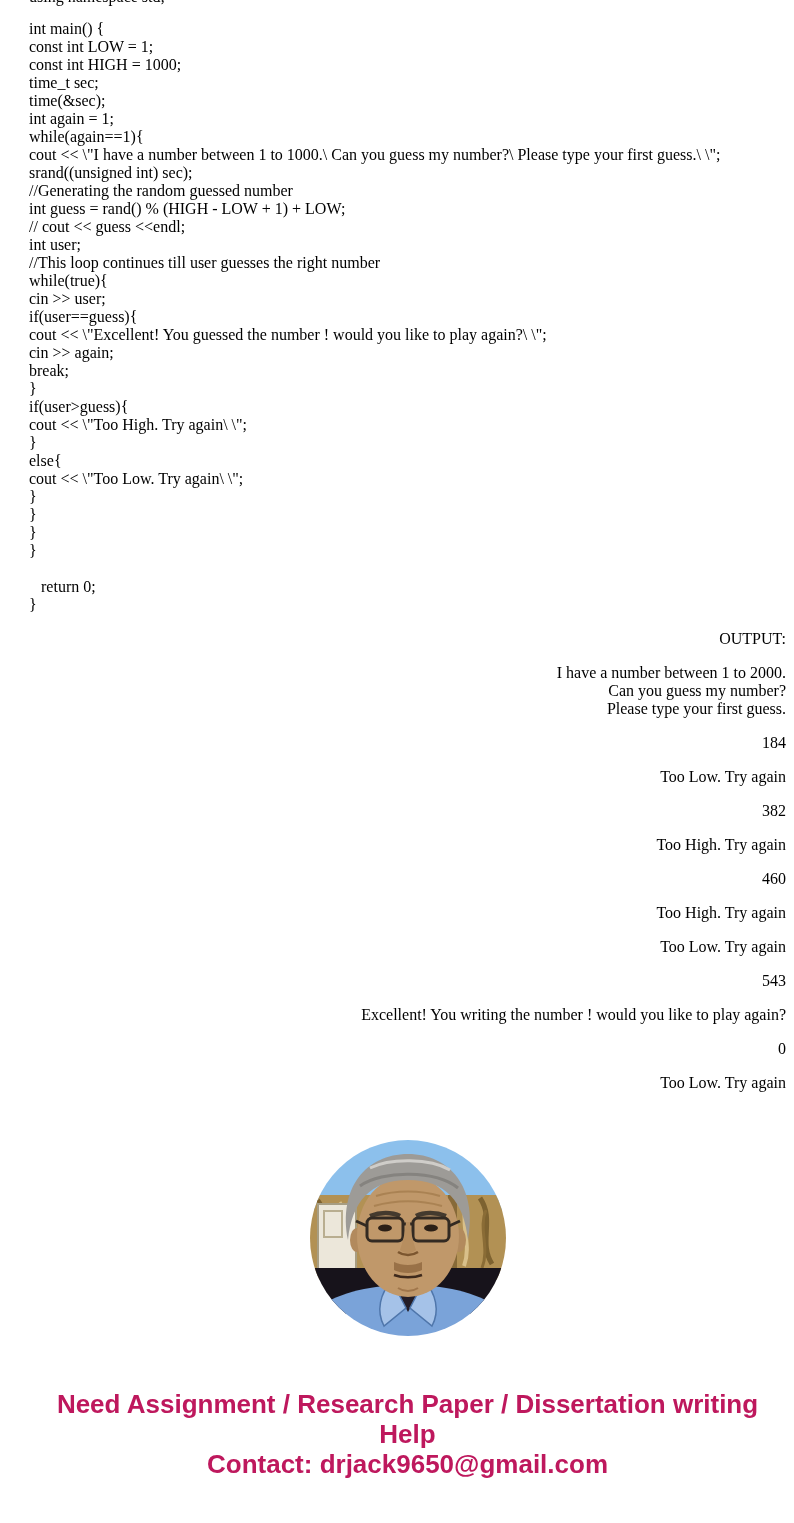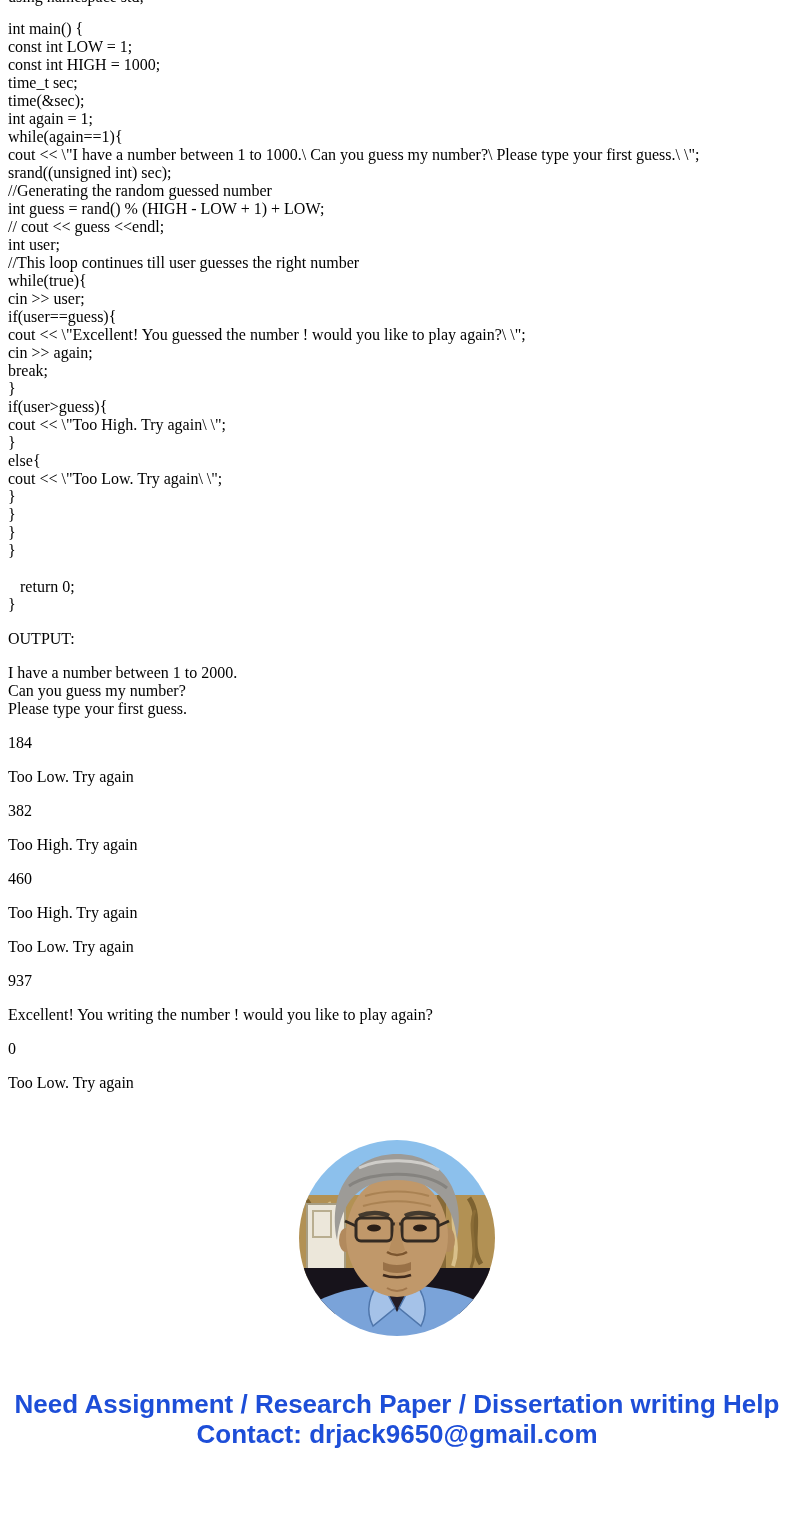--- a/index.html
+++ b/index.html
@@ -2,43 +2,43 @@
 <html><head>
 <meta charset="utf-8">
 <style>
   html, body { margin: 0; padding: 0; background: #ffffff; color: #000000; }
   body {
     width: 794px;
     font-family: "Liberation Serif", serif;
     font-size: 16px;
     line-height: 18px;
   }
-  .page { padding: 0 8px 26px 8px; }
+  .page { padding: 0 8px 26px 8px; margin-left: 21px; }
 
   
   .clip-top { height: 8px; overflow: hidden; }
   .clip-top .clipped { display: block; margin-top: -12px; white-space: pre; }
 
   .code {
     white-space: pre-wrap;
     margin: 12px 0 16px 0;
   }
-  p.out { margin: 16px 0; white-space: pre-wrap; }
+  p.out { margin: 16px 0; white-space: pre-wrap; text-align: right; }
 
   .avatar-wrap { margin-top: 48px; height: 196px; text-align: center; }
   .avatar-wrap svg { display: inline-block; vertical-align: top; }
 
   .footer {
     margin-top: 53px;
     text-align: center;
     font-family: "Liberation Sans", sans-serif;
     font-weight: bold;
     font-size: 26px;
     line-height: 30px;
-    color: #1d4ed8;
+    color: #be185d;
   }
 </style>
 </head>
 <body>
 
 <div class="page">
 
   <div class="clip-top">
     <span class="clipped">using namespace std;</span>
   </div>
@@ -81,21 +81,21 @@
   <p class="out">I have a number between 1 to 2000.
 Can you guess my number?
 Please type your first guess.</p>
   <p class="out">184</p>
   <p class="out">Too Low. Try again</p>
   <p class="out">382</p>
   <p class="out">Too High. Try again</p>
   <p class="out">460</p>
   <p class="out">Too High. Try again</p>
   <p class="out">Too Low. Try again</p>
-  <p class="out">937</p>
+  <p class="out">543</p>
   <p class="out">Excellent! You writing the number ! would you like to play again?</p>
   <p class="out">0</p>
   <p class="out">Too Low. Try again</p>
 
   <div class="avatar-wrap">
     <svg width="196" height="196" viewBox="0 0 196 196" role="img">
       <defs>
         <clipPath id="circ">
             <circle cx="98" cy="98" r="98"></circle>
           </clipPath>

